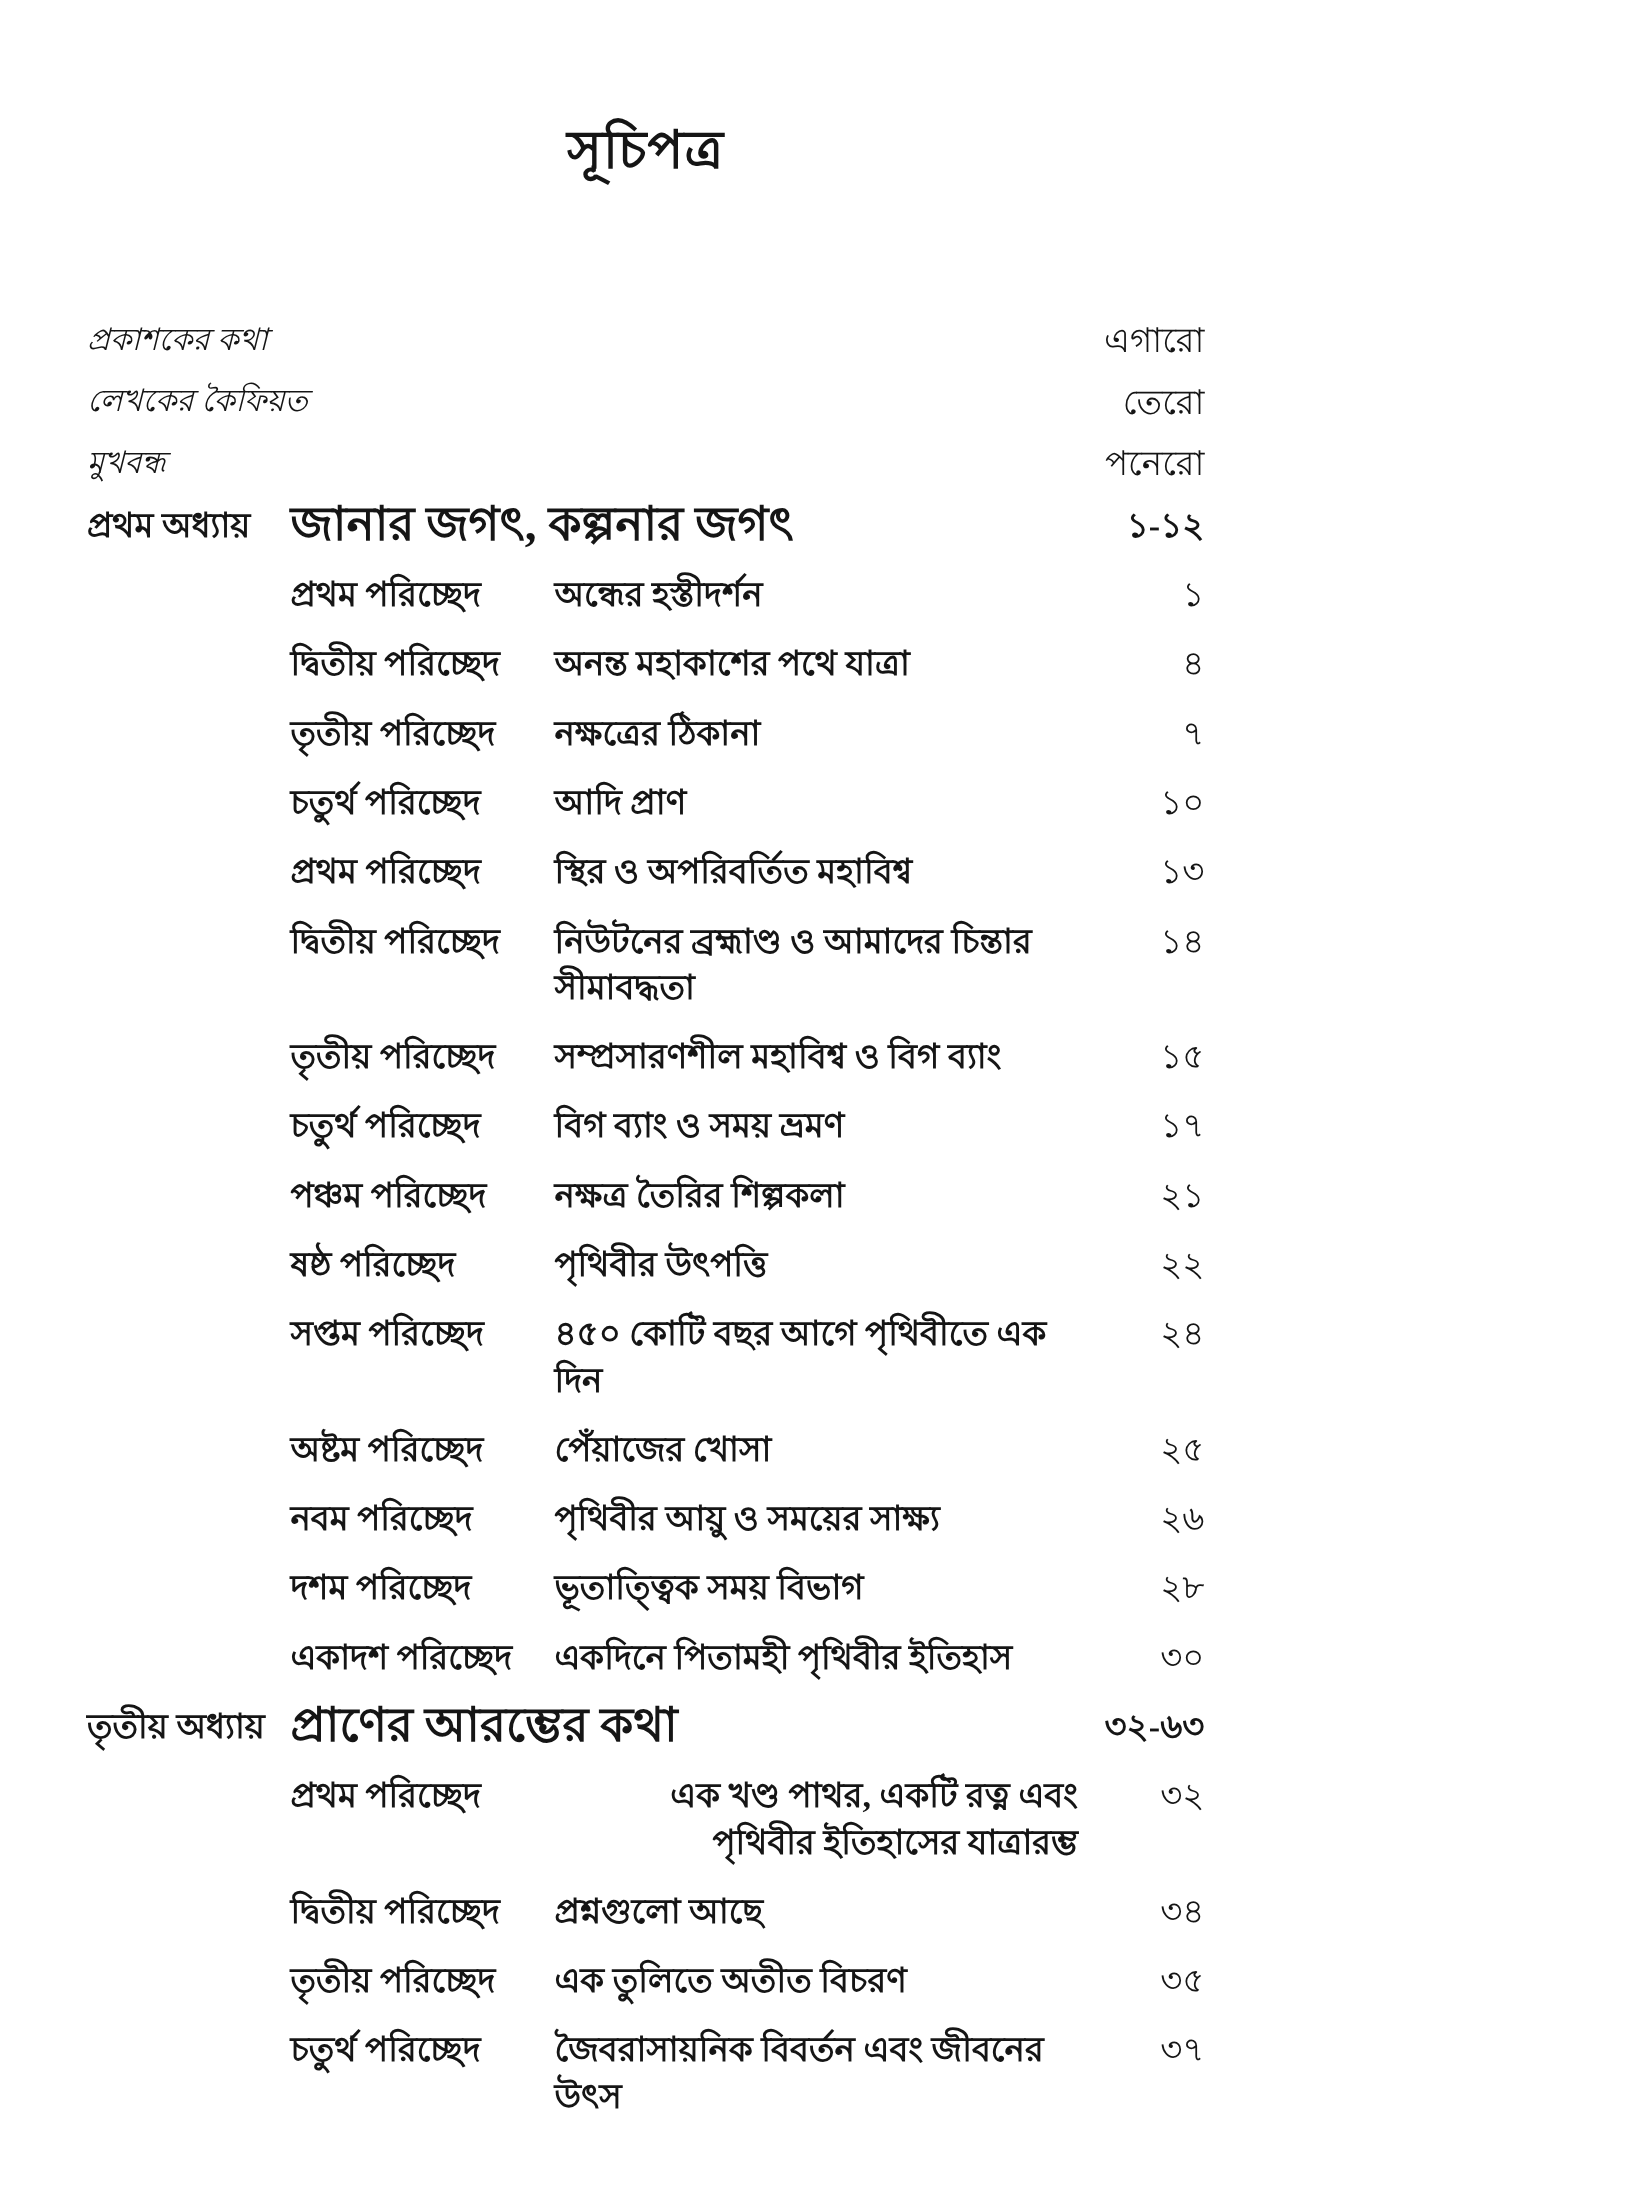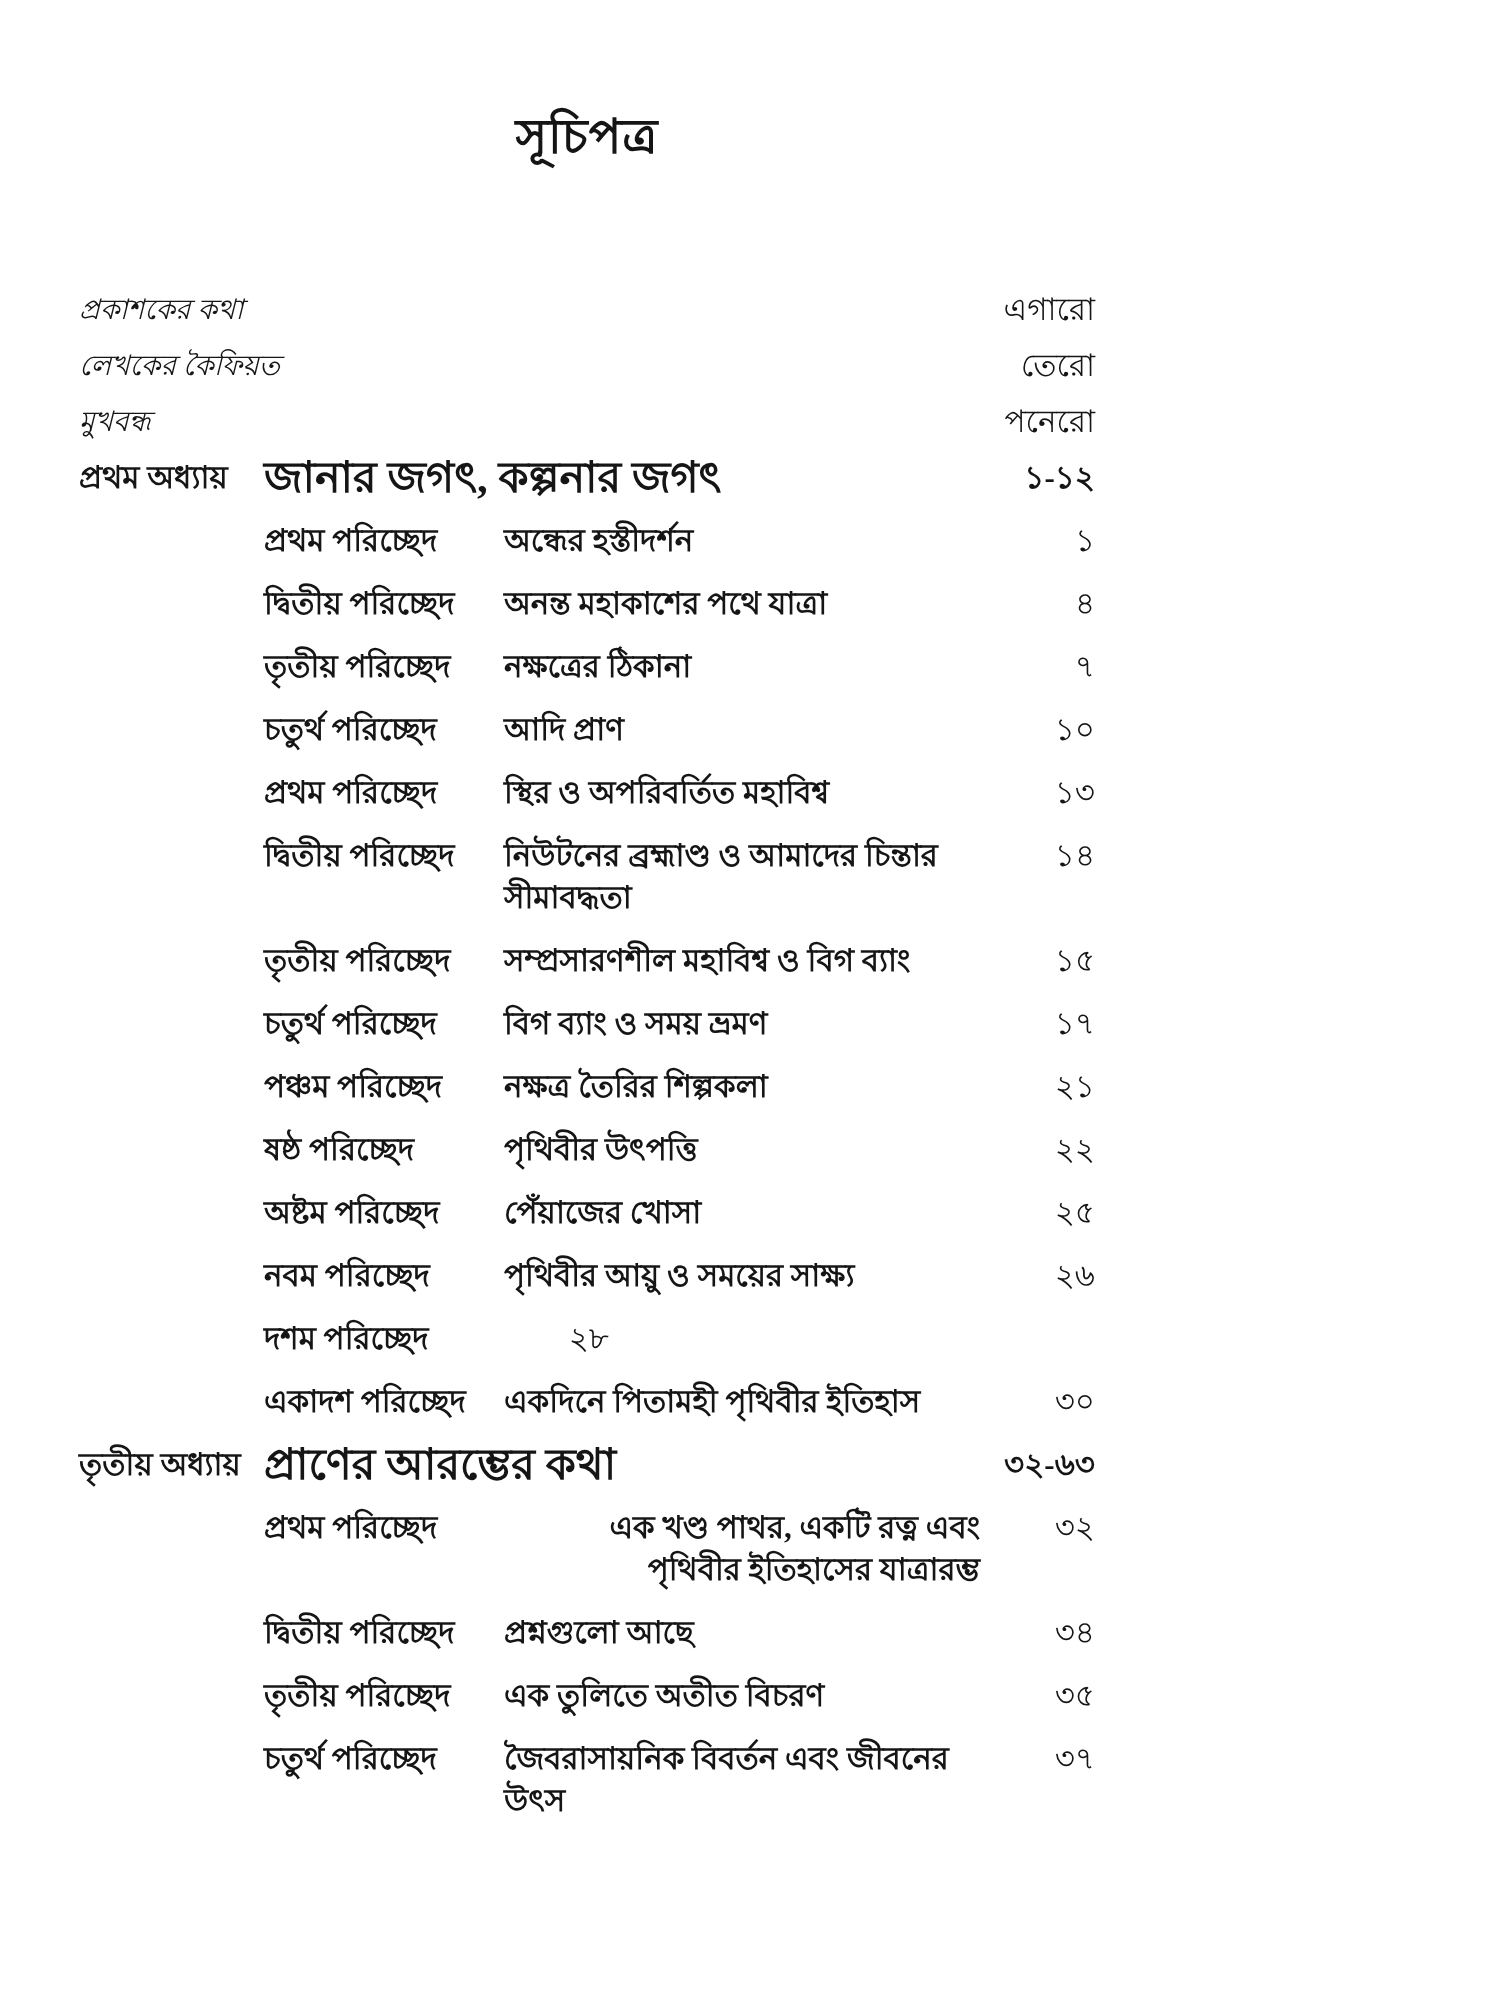--- a/index.html
+++ b/index.html
@@ -158,33 +158,40 @@
     <div class="col-page">২১</div>
   </div>
   <div class="toc-row section-row">
     <div class="col-chapter"></div>
     <div class="col-seclabel">ষষ্ঠ পরিচ্ছেদ</div>
     <div class="col-title">পৃথিবীর উৎপত্তি</div>
     <div class="col-page">২২</div>
   </div>
   <div class="toc-row section-row">
     <div class="col-chapter"></div>
+    <div class="col-seclabel">সপ্তম পরিচ্ছেদ</div>
+    <div class="col-title">৪৫০ কোটি বছর আগে পৃথিবীতে এক দিন</div>
+    <div class="col-page">২৪</div>
+  </div>
+  <div class="toc-row section-row">
+    <div class="col-chapter"></div>
     <div class="col-seclabel">অষ্টম পরিচ্ছেদ</div>
     <div class="col-title">পেঁয়াজের খোসা</div>
     <div class="col-page">২৫</div>
   </div>
   <div class="toc-row section-row">
     <div class="col-chapter"></div>
     <div class="col-seclabel">নবম পরিচ্ছেদ</div>
     <div class="col-title">পৃথিবীর আয়ু ও সময়ের সাক্ষ্য</div>
     <div class="col-page">২৬</div>
   </div>
   <div class="toc-row section-row">
     <div class="col-chapter"></div>
     <div class="col-seclabel">দশম পরিচ্ছেদ</div>
+    <div class="col-title">ভূতাত্ত্বিক সময় বিভাগ</div>
     <div class="col-page">২৮</div>
   </div>
   <div class="toc-row section-row">
     <div class="col-chapter"></div>
     <div class="col-seclabel">একাদশ পরিচ্ছেদ</div>
     <div class="col-title">একদিনে পিতামহী পৃথিবীর ইতিহাস</div>
     <div class="col-page">৩০</div>
   </div>
 
   <div class="toc-row chapter-row">

